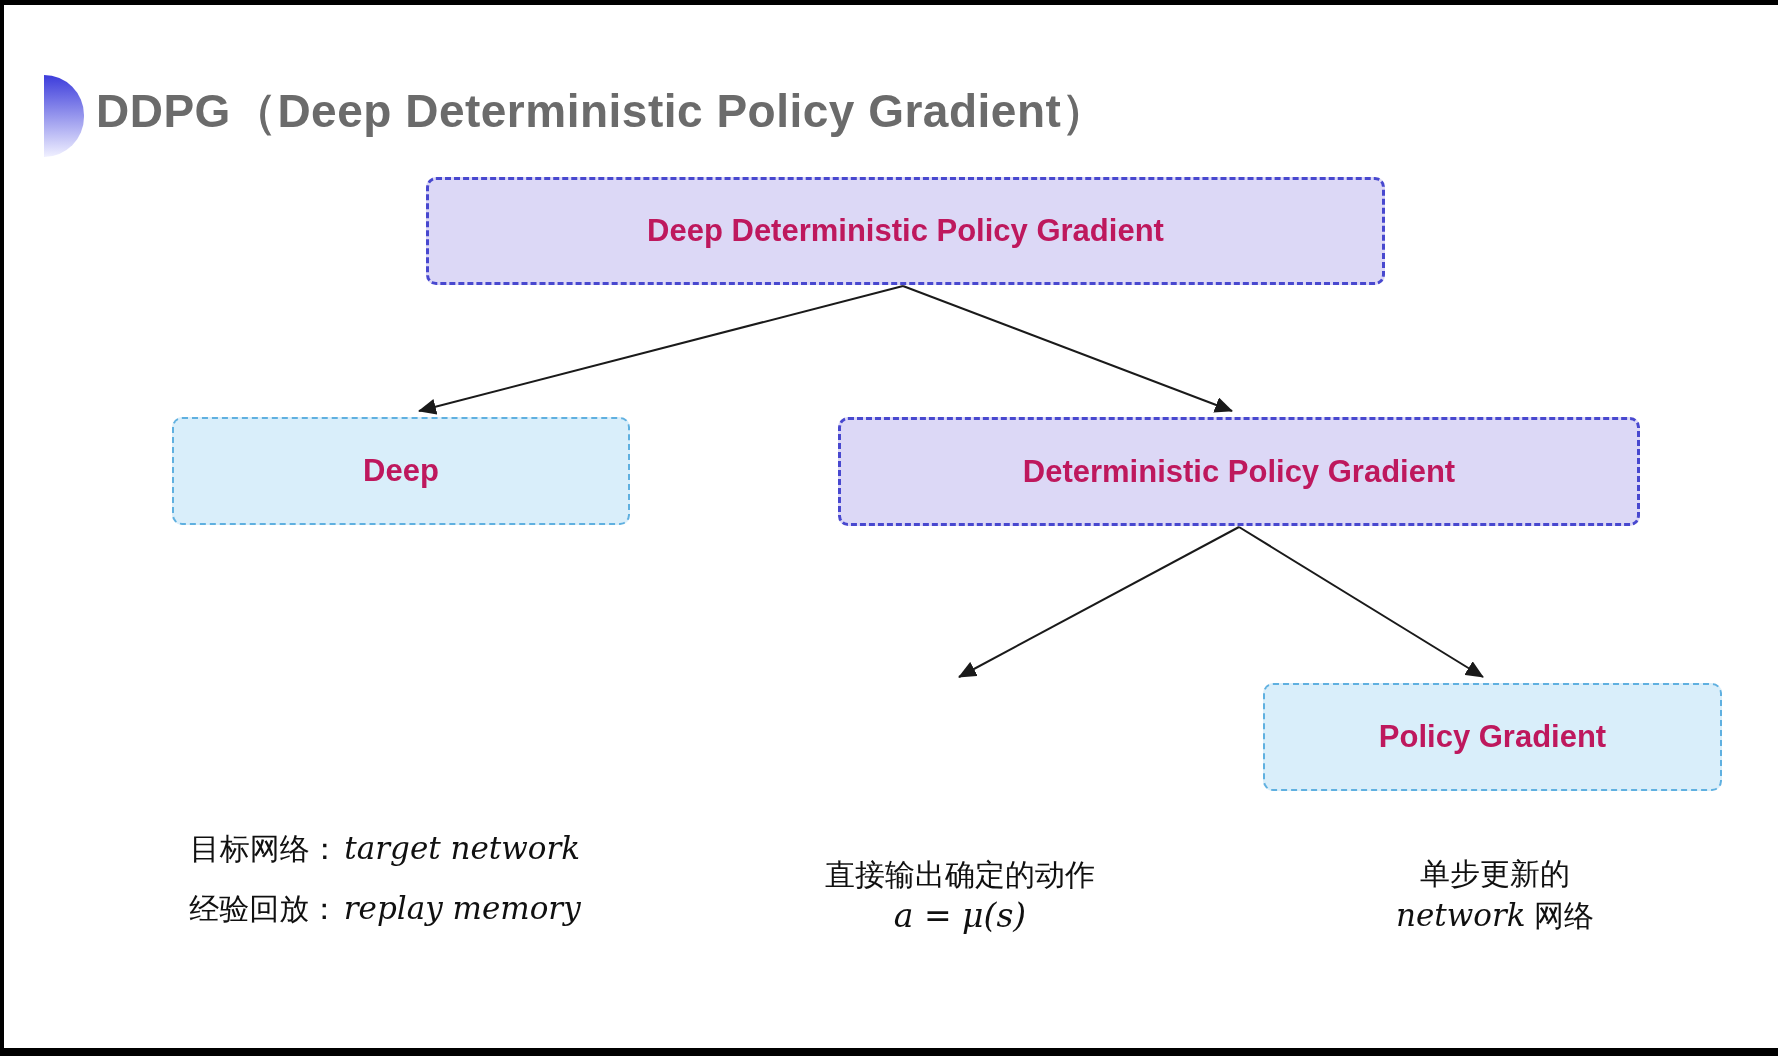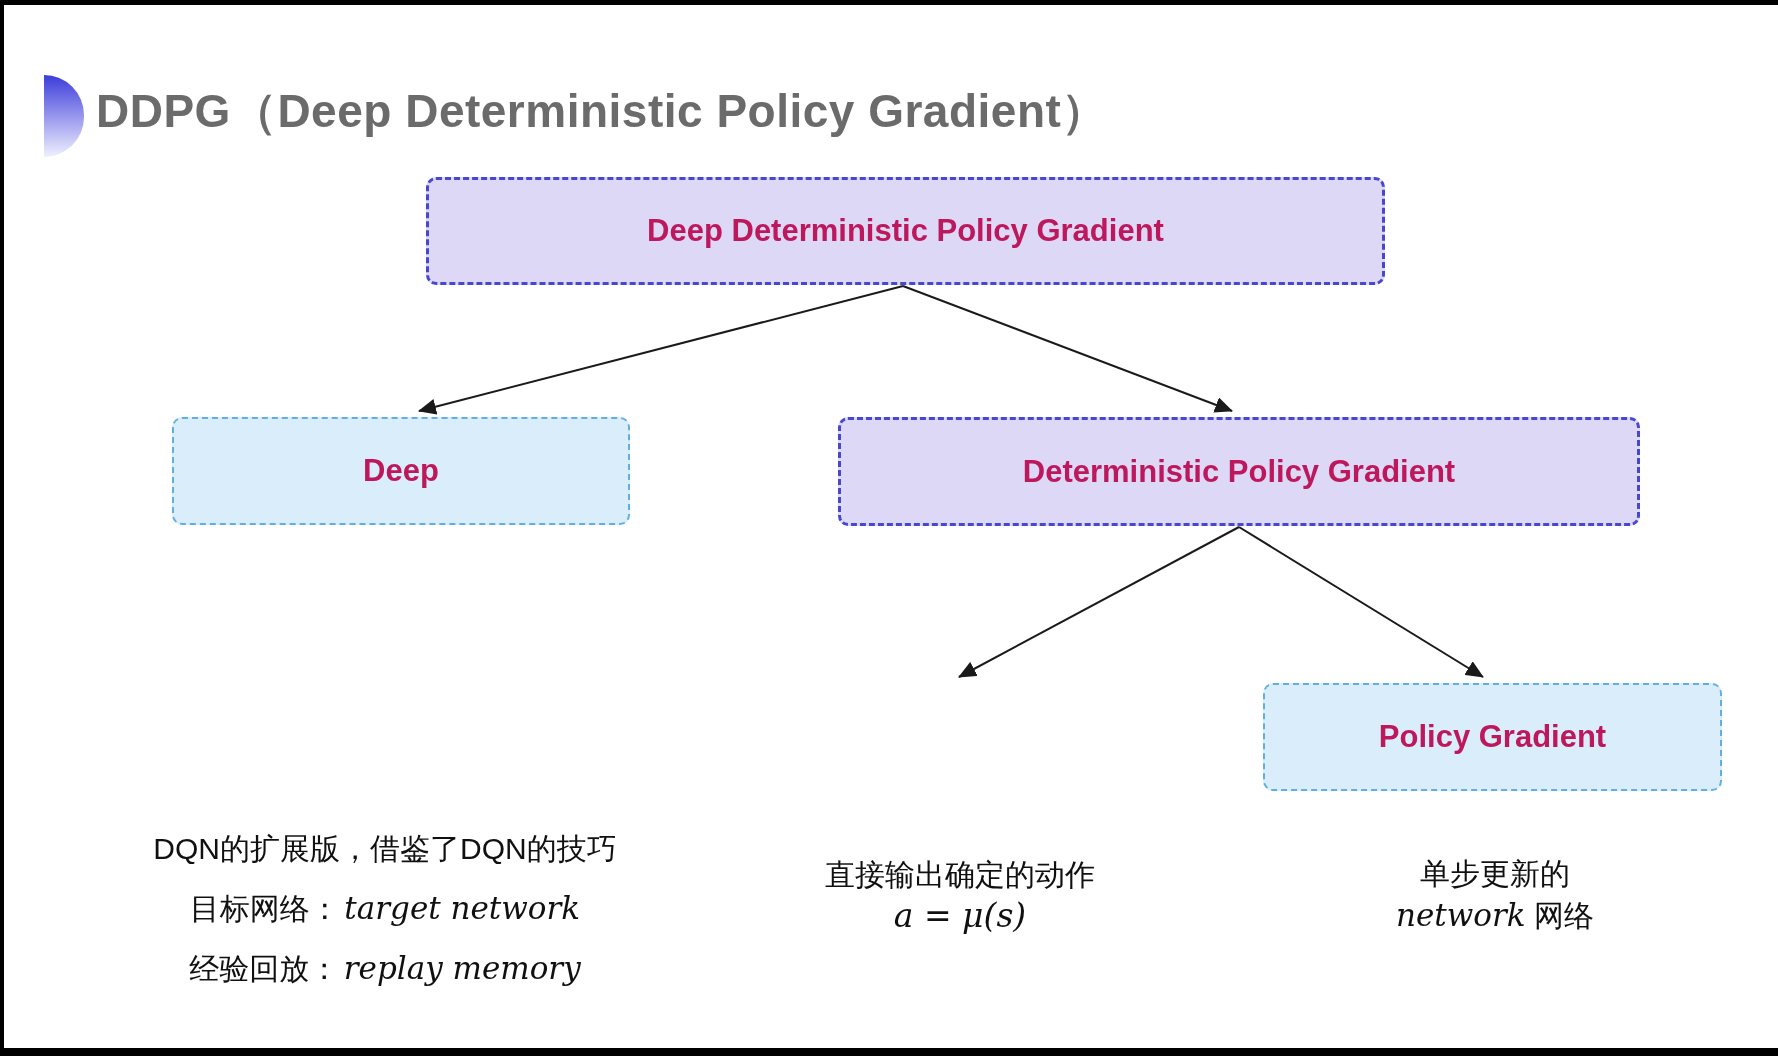--- a/index.html
+++ b/index.html
@@ -99,21 +99,20 @@
   <div class="node purple" id="node-dpg">
     <span>Deterministic Policy Gradient</span>
   </div>
 
 
   <div class="node cyan" id="node-pg">
     <span>Policy Gradient</span>
   </div>
 
   <div class="ann ann-left">
-    <div class="ann-line cjk">DQN的扩展版，借鉴了DQN的技巧</div>
     <div class="ann-line">
       <span class="cjk">目标网络：</span>
       <span class="math">target network</span>
     </div>
     <div class="ann-line">
       <span class="cjk">经验回放：</span>
       <span class="math">replay memory</span>
     </div>
   </div>
 

